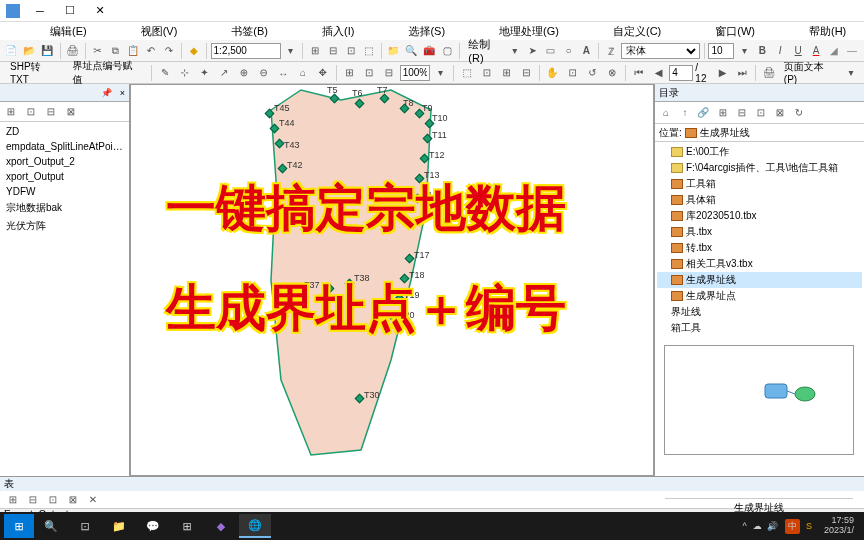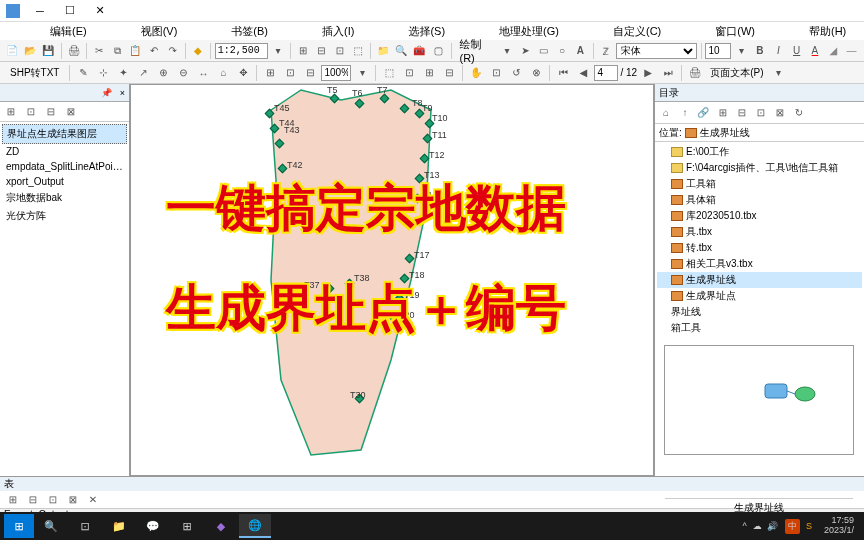--- a/index.html
+++ b/index.html
@@ -91,21 +91,21 @@
   <div class="tb-btn">🖨</div>
   <div class="tb-sep"></div>
   <div class="tb-btn">✂</div>
   <div class="tb-btn">⧉</div>
   <div class="tb-btn">📋</div>
   <div class="tb-btn">↶</div>
   <div class="tb-btn">↷</div>
   <div class="tb-sep"></div>
   <div class="tb-btn" style="color:#e0a000">◆</div>
   <div class="tb-sep"></div>
-  <input class="tb-input" style="width: 53px; font-family: Liberation Mono, monospace;" value="1:2,500">
+  <input class="tb-input" style="width: 70px;" value="1:2,500">
   <div class="tb-btn">▾</div>
   <div class="tb-sep"></div>
   <div class="tb-btn">⊞</div>
   <div class="tb-btn">⊟</div>
   <div class="tb-btn">⊡</div>
   <div class="tb-btn">⬚</div>
   <div class="tb-sep"></div>
   <div class="tb-btn" style="color:#f0a000">📁</div>
   <div class="tb-btn">🔍</div>
   <div class="tb-btn" style="color:#d04000">🧰</div>
@@ -136,20 +136,21 @@
     </div>
   <div class="tb-btn">
       <u style="text-decoration-color:red">A</u>
     </div>
   <div class="tb-btn" style="color:#888">◢</div>
   <div class="tb-btn" style="color:#888">—</div>
 </div>
 
 <div class="toolbar">
   <span style="font-size:10px;padding:0 6px">SHP转TXT</span>
+  <span style="font-size:10px;padding:0 6px">界址点编号赋值</span>
   <div class="tb-sep"></div>
   <div class="tb-btn">✎</div>
   <div class="tb-btn">⊹</div>
   <div class="tb-btn">✦</div>
   <div class="tb-btn">↗</div>
   <div class="tb-btn">⊕</div>
   <div class="tb-btn">⊖</div>
   <div class="tb-btn">↔</div>
   <div class="tb-btn">⌂</div>
   <div class="tb-btn">✥</div>
@@ -188,50 +189,51 @@
       <span class="pin">📌</span>
       <span class="x">×</span>
     </div>
     <div class="toc-tools">
       <div class="tb-btn">⊞</div>
       <div class="tb-btn">⊡</div>
       <div class="tb-btn">⊟</div>
       <div class="tb-btn">⊠</div>
     </div>
     <div class="toc-body">
-      <div class="toc-item sel">界址点生成结果图层</div>
       <div class="toc-item">ZD</div>
       <div class="toc-item">empdata_SplitLineAtPointuuu</div>
+      <div class="toc-item">xport_Output_2</div>
       <div class="toc-item">xport_Output</div>
+      <div class="toc-item">YDFW</div>
       <div class="toc-item">宗地数据bak</div>
       <div class="toc-item">光伏方阵</div>
     </div>
   </div>
 
   <div class="mapview">
     <div class="map-canvas">
       <svg class="polygon" viewBox="0 0 200 390">
         <polygon points="20,30 50,10 90,20 140,10 180,30 175,130 160,200 140,280 110,370 60,375 30,300 20,200 25,100" fill="#f5d5c5" stroke="#1a9e6e" stroke-width="1.5"></polygon>
       </svg>
       <div class="pt" style="left:135px;top:25px"></div>
         <div class="plabel" style="left:143px;top:18px">T45</div>
       <div class="pt" style="left:140px;top:40px"></div>
         <div class="plabel" style="left:148px;top:33px">T44</div>
       <div class="pt" style="left:145px;top:55px"></div>
-        <div class="plabel" style="left:153px;top:40px">T43</div>
+        <div class="plabel" style="left:153px;top:55px">T43</div>
       <div class="pt" style="left:148px;top:80px"></div>
         <div class="plabel" style="left:156px;top:75px">T42</div>
       <div class="pt" style="left:200px;top:10px"></div>
         <div class="plabel" style="left:196px;top:0px">T5</div>
       <div class="pt" style="left:225px;top:15px"></div>
         <div class="plabel" style="left:221px;top:3px">T6</div>
       <div class="pt" style="left:250px;top:10px"></div>
         <div class="plabel" style="left:246px;top:0px">T7</div>
       <div class="pt" style="left:270px;top:20px"></div>
-        <div class="plabel" style="left:281px;top:13px">T8</div>
+        <div class="plabel" style="left:272px;top:13px">T8</div>
       <div class="pt" style="left:285px;top:25px"></div>
         <div class="plabel" style="left:291px;top:18px">T9</div>
       <div class="pt" style="left:295px;top:35px"></div>
         <div class="plabel" style="left:301px;top:28px">T10</div>
       <div class="pt" style="left:293px;top:50px"></div>
         <div class="plabel" style="left:301px;top:45px">T11</div>
       <div class="pt" style="left:290px;top:70px"></div>
         <div class="plabel" style="left:298px;top:65px">T12</div>
       <div class="pt" style="left:285px;top:90px"></div>
         <div class="plabel" style="left:293px;top:85px">T13</div>
@@ -243,21 +245,21 @@
         <div class="plabel" style="left:278px;top:185px">T18</div>
       <div class="pt" style="left:265px;top:210px"></div>
         <div class="plabel" style="left:273px;top:205px">T19</div>
       <div class="pt" style="left:260px;top:230px"></div>
         <div class="plabel" style="left:268px;top:225px">T20</div>
       <div class="pt" style="left:215px;top:195px"></div>
         <div class="plabel" style="left:223px;top:188px">T38</div>
       <div class="pt" style="left:195px;top:200px"></div>
         <div class="plabel" style="left:173px;top:195px">T37</div>
       <div class="pt" style="left:225px;top:310px"></div>
-        <div class="plabel" style="left:219px;top:305px">T30</div>
+        <div class="plabel" style="left:233px;top:305px">T30</div>
     </div>
     <div class="bigtext" style="top:90px;left:35px">一键搞定宗地数据</div>
     <div class="bigtext" style="top:190px;left:35px">生成界址点＋编号</div>
   </div>
 
   <div class="catalog">
     <div class="cat-header">目录</div>
     <div class="cat-tools">
       <div class="tb-btn">⌂</div>
       <div class="tb-btn">↑</div>

